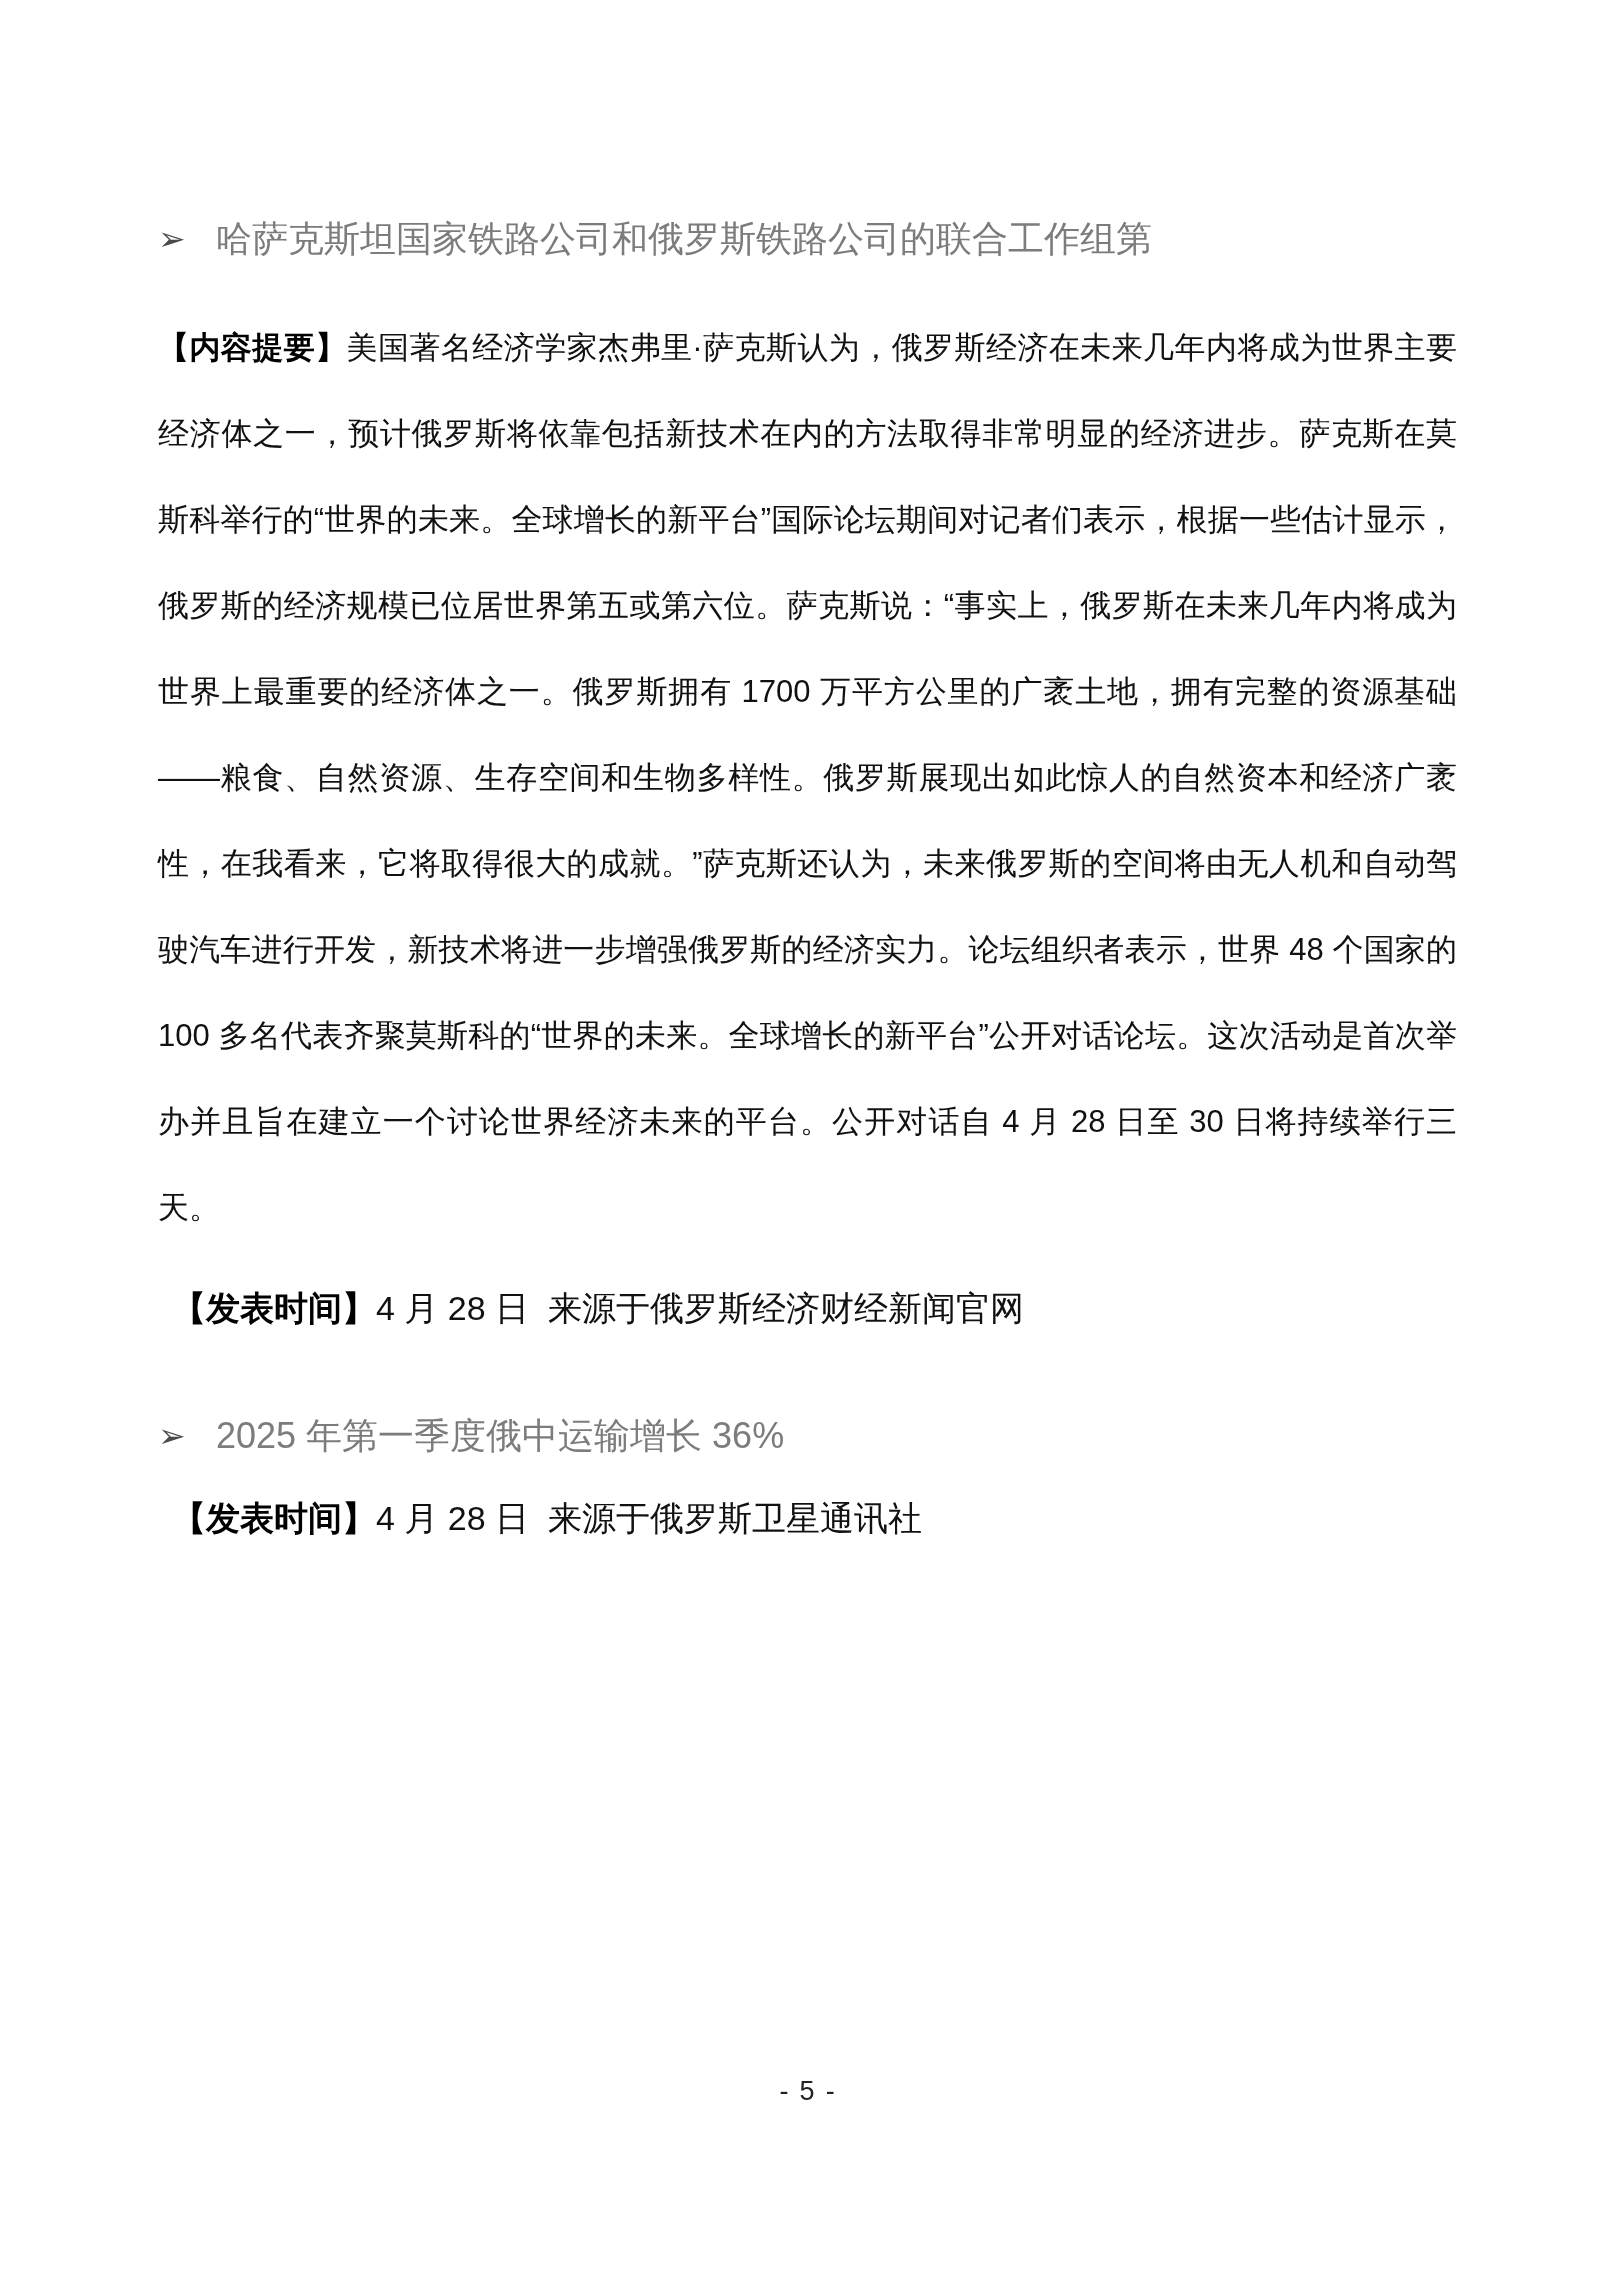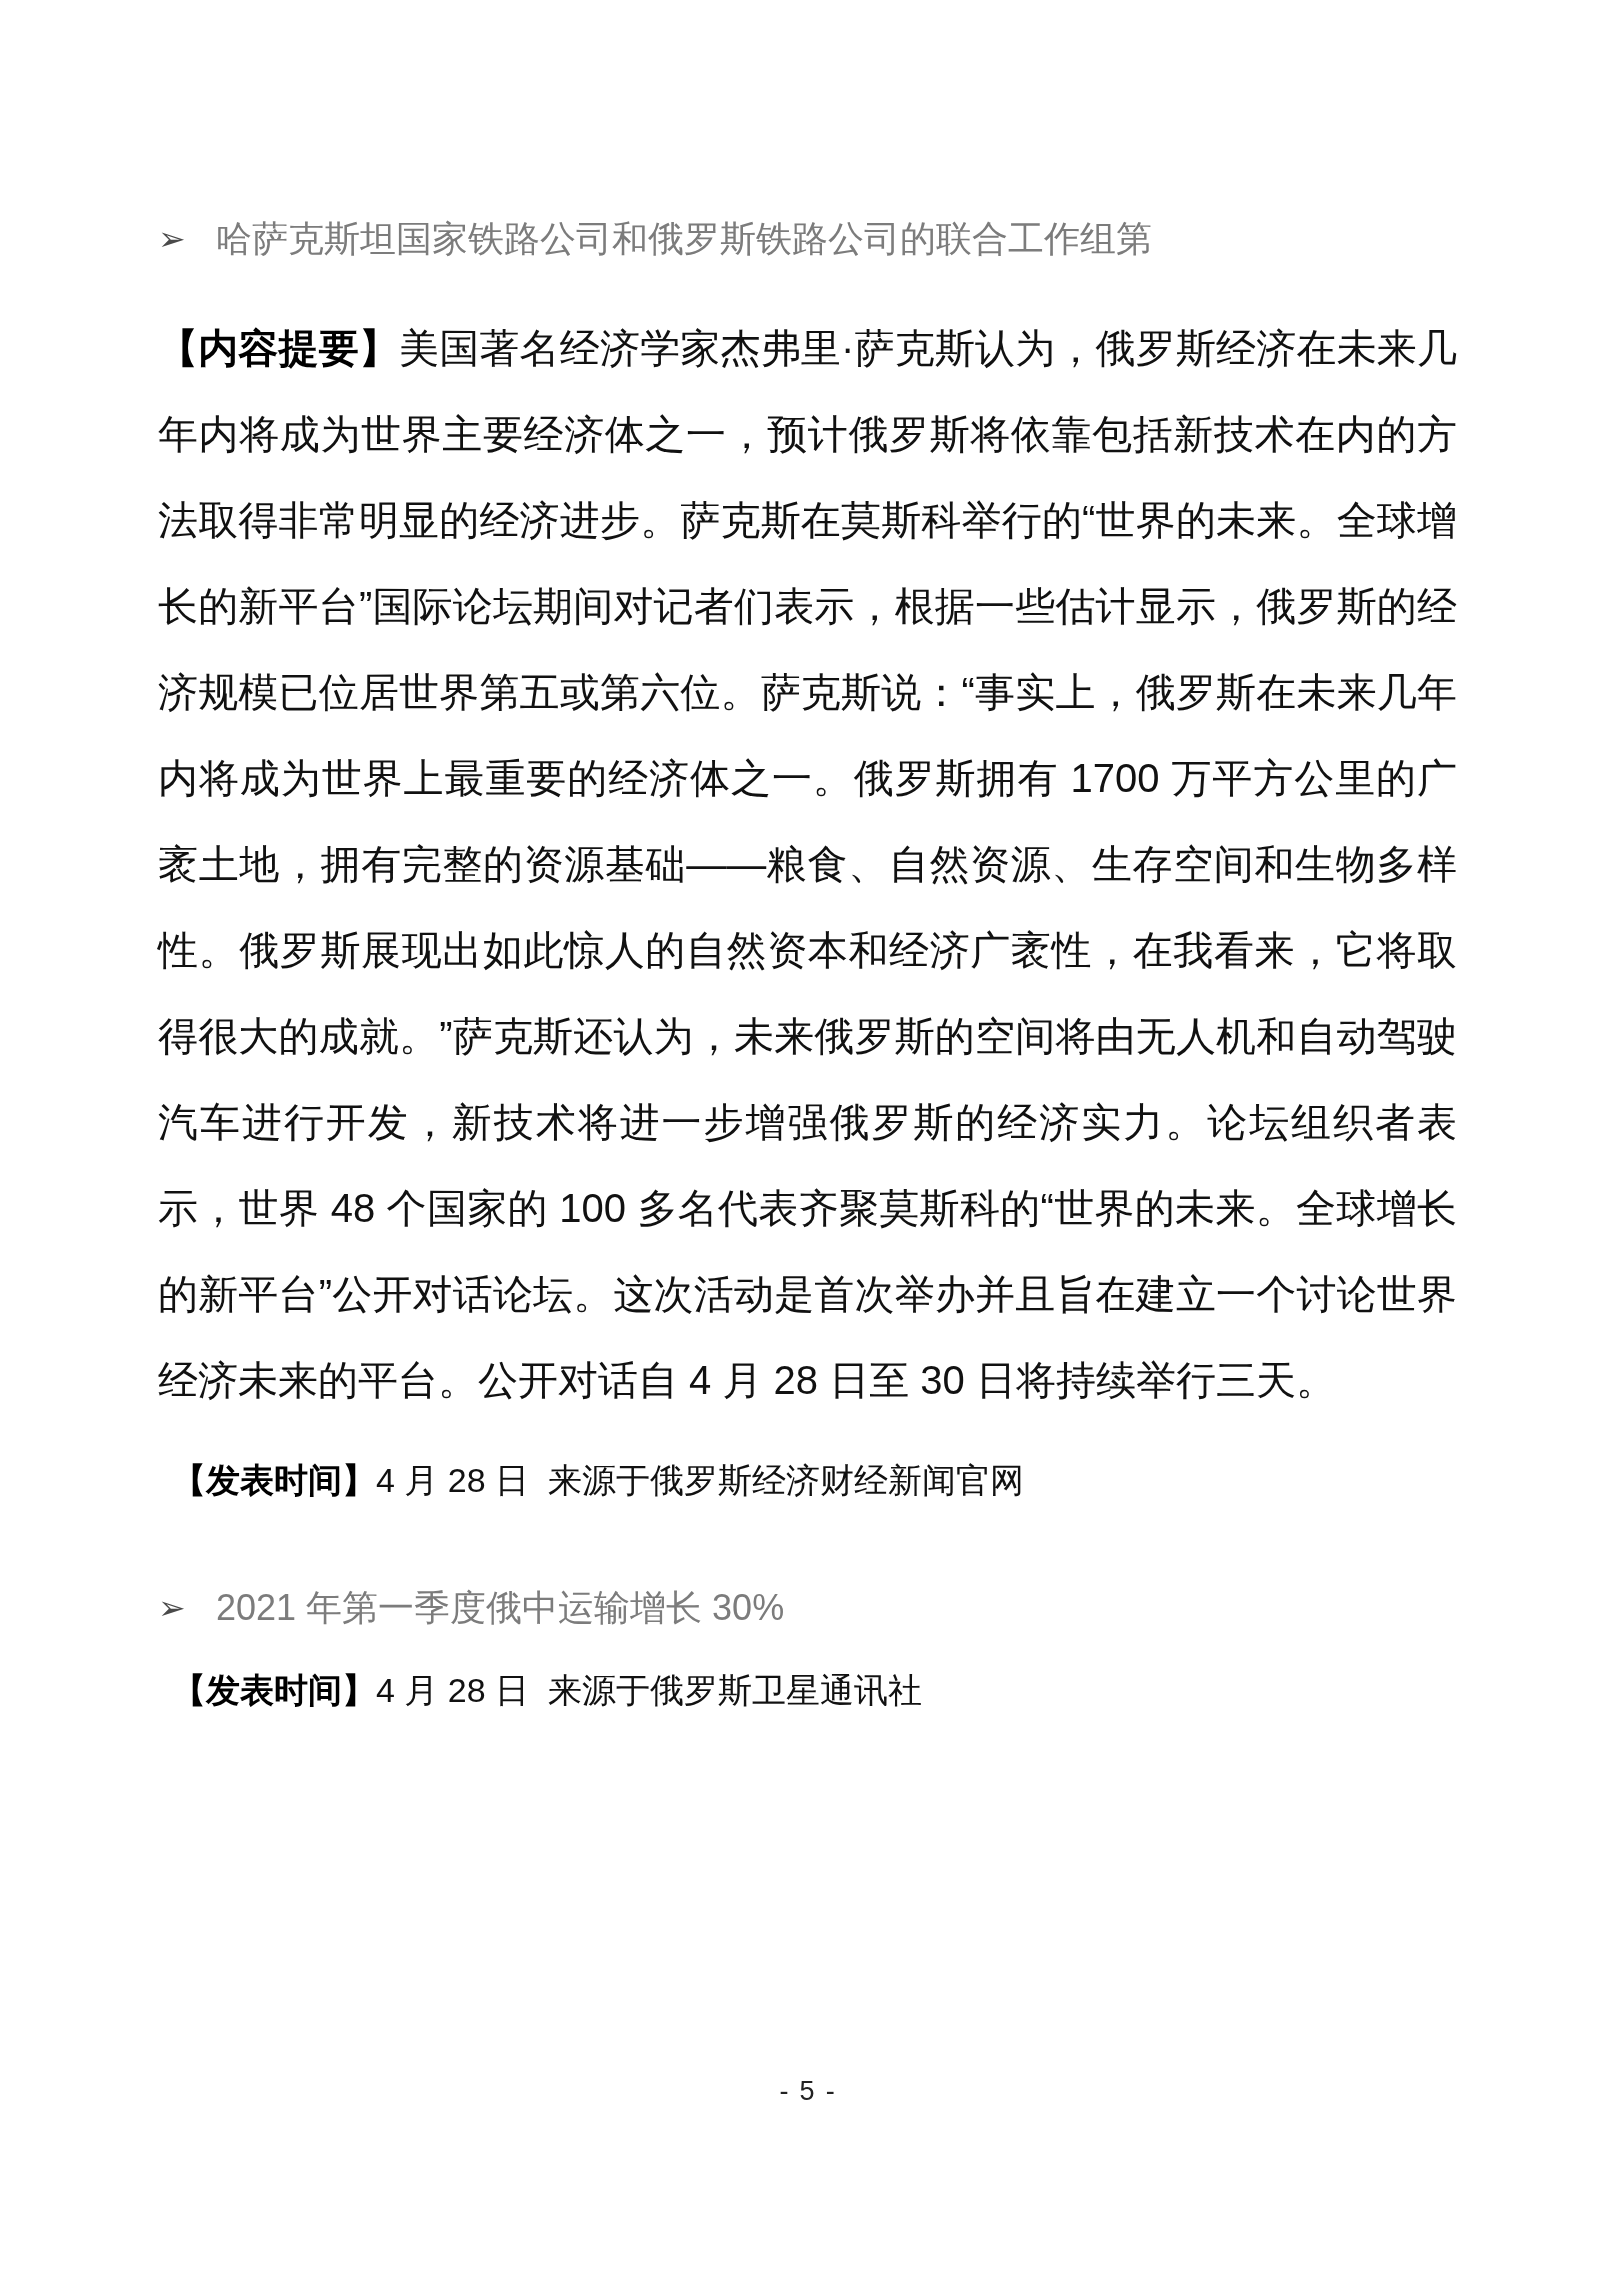--- a/index.html
+++ b/index.html
@@ -36,21 +36,21 @@
     width: 58px;
     color: #4a4a4a;
     font-size: 33px;
     line-height: 51px;
   }
   .section-title .title-text {
     flex: 1 1 auto;
   }
   .body-para {
     margin: 41px 0 0 0;
-    font-size: 40px;
+    font-size: 31px;
     line-height: 86px;
     text-align: justify;
     text-justify: inter-ideograph;
     color: #111111;
     word-break: break-word;
   }
   .body-para .lead-label,
   .publish-line .lead-label {
     font-weight: 700;
     color: #000000;
@@ -90,21 +90,21 @@
       </h2>
       <p class="body-para"><strong class="lead-label">【内容提要】</strong><span>美国著名经济学家杰弗里·萨克斯认为，俄罗斯经济在未来几年内将成为世界主要经济体之一，预计俄罗斯将依靠包括新技术在内的方法取得非常明显的经济进步。萨克斯在莫斯科举行的“世界的未来。全球增长的新平台”国际论坛期间对记者们表示，根据一些估计显示，俄罗斯的经济规模已位居世界第五或第六位。萨克斯说：“事实上，俄罗斯在未来几年内将成为世界上最重要的经济体之一。俄罗斯拥有 1700 万平方公里的广袤土地，拥有完整的资源基础——粮食、自然资源、生存空间和生物多样性。俄罗斯展现出如此惊人的自然资本和经济广袤性，在我看来，它将取得很大的成就。”萨克斯还认为，未来俄罗斯的空间将由无人机和自动驾驶汽车进行开发，新技术将进一步增强俄罗斯的经济实力。论坛组织者表示，世界 48 个国家的 100 多名代表齐聚莫斯科的“世界的未来。全球增长的新平台”公开对话论坛。这次活动是首次举办并且旨在建立一个讨论世界经济未来的平台。公开对话自 4 月 28 日至 30 日将持续举行三天。</span></p>
       <p class="publish-line"><strong class="lead-label">【发表时间】</strong><span>4 月 28 日  来源于俄罗斯经济财经新闻官网</span></p>
     </div>
 
     <div class="section-gap"></div>
 
     <div>
       <h2 class="section-title">
         <span class="bullet">➢</span>
-        <span class="title-text">2021 年第一季度俄中运输增长 30%</span>
+        <span class="title-text">2025 年第一季度俄中运输增长 36%</span>
       </h2>
       <p class="publish-line"><strong class="lead-label">【发表时间】</strong><span>4 月 28 日  来源于俄罗斯卫星通讯社</span></p>
     </div>
 
   </div>
 
   <div class="page-number">- 5 -</div>
 </div>
 
 

